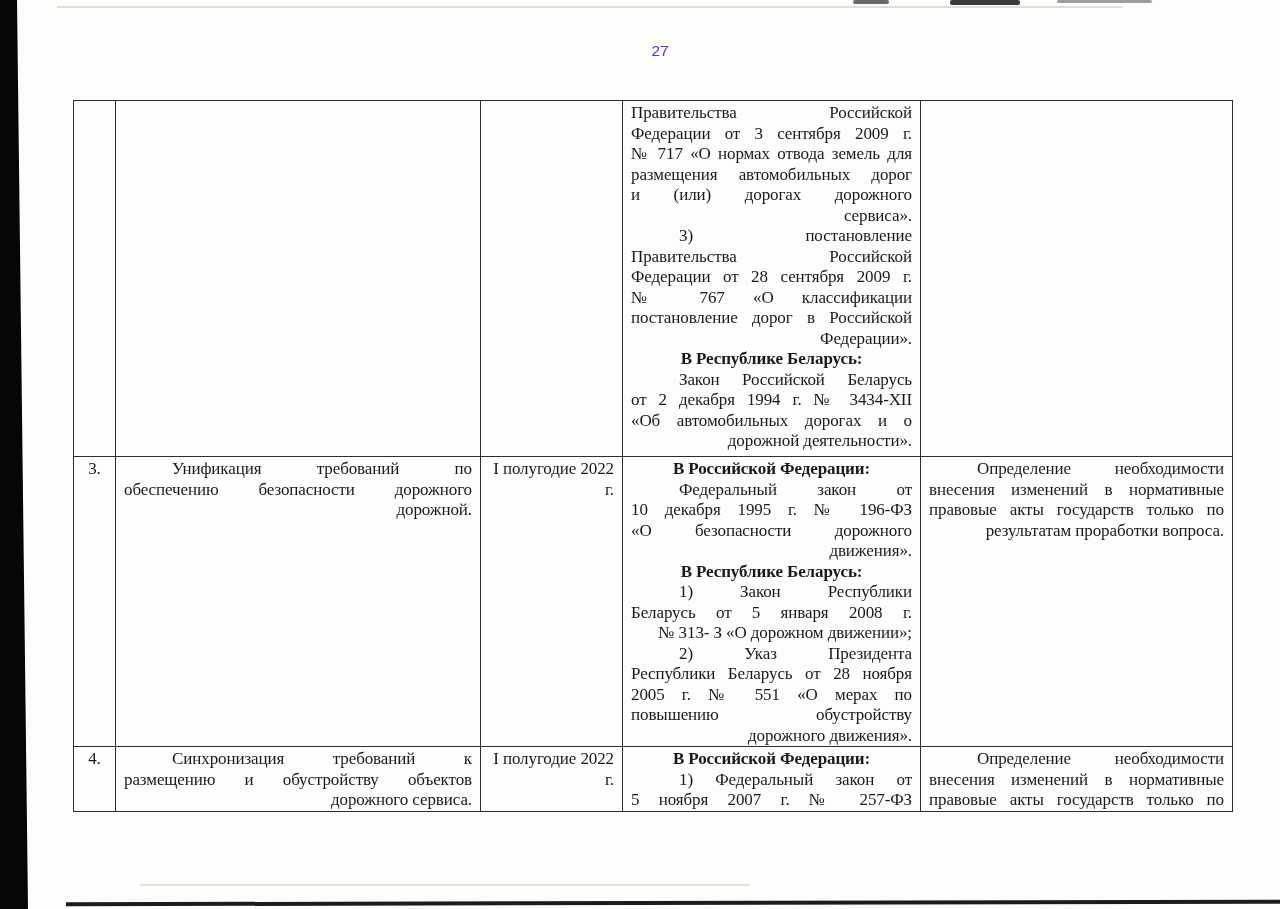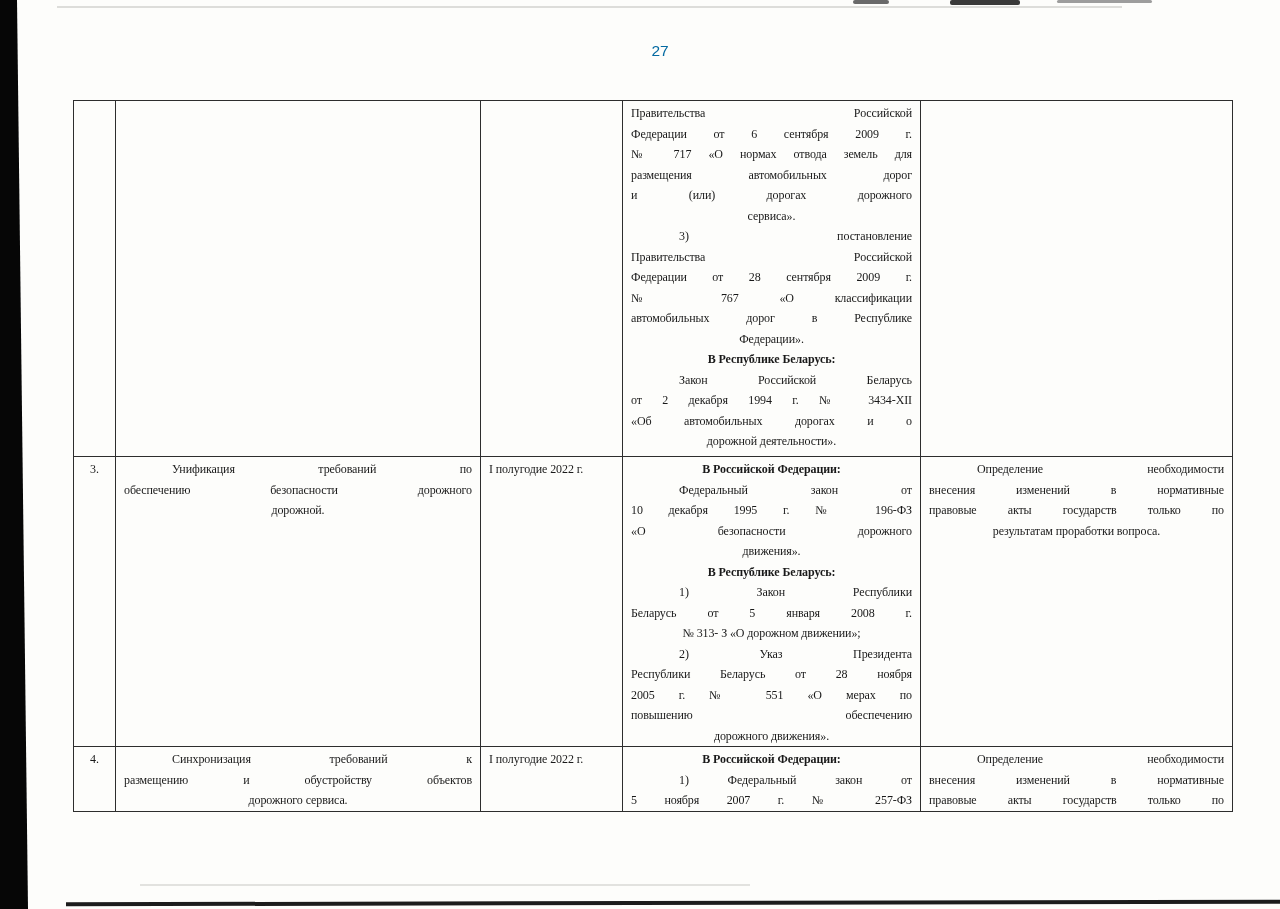--- a/index.html
+++ b/index.html
@@ -11,29 +11,29 @@
   .scan-bar{position:absolute;left:0;top:0;width:30px;height:909px;background:#060606;
     clip-path:polygon(0 0,17px 0,28px 100%,0 100%);}
   .top-faint-line{position:absolute;left:57px;top:6px;width:1065px;height:2px;background:#cfcfcc;opacity:.7}
   .top-mark-1{position:absolute;left:853px;top:0;width:36px;height:4px;background:#6a6a6a;border-radius:2px}
   .top-mark-2{position:absolute;left:950px;top:0;width:70px;height:5px;background:#3a3a3a;border-radius:2px}
   .top-mark-3{position:absolute;left:1057px;top:0;width:95px;height:3px;background:#9d9d9d;border-radius:2px}
   .bottom-faint-line{position:absolute;left:140px;top:884px;width:610px;height:2px;background:#e2e2df}
   .bottom-scan-line{position:absolute;left:66px;top:901px;width:1214px;height:4px;background:#1c1c1c;
     transform:rotate(-0.12deg)}
   .page-num{position:absolute;left:640px;top:42px;width:40px;text-align:center;
-    font-family:"Liberation Sans",sans-serif;font-size:15.5px;color:#0369a1}
+    font-family:"Liberation Sans",sans-serif;font-size:15.5px;color:#6d28d9}
   table.doc{position:absolute;left:73px;top:100px;width:1159px;
     border-collapse:collapse;table-layout:fixed}
   td{border:1.6px solid #2d2d2d;vertical-align:top;padding:2px 8px 0 8px;overflow:hidden;
-    font-size:12px;line-height:20.5px;letter-spacing:-0.1px}
+    font-size:17px;line-height:20.5px;letter-spacing:-0.1px}
   tr.r0{height:356px} tr.r1{height:290px} tr.r2{height:64px}
   .c-num{text-align:center;padding:2px 2px 0 2px}
-  .c-period{text-align:left}
-  .ln{text-align:center}
+  .c-period{text-align:right}
+  .ln{text-align:right}
   .ln.j{text-align:justify;text-align-last:justify}
   .ln.ind{padding-left:48px}
   .ln.h{font-weight:bold;text-align:left;text-align-last:center;padding-left:0}
 </style>
 </head>
 <body>
 
 <div class="scan-bar"></div>
 <div class="top-faint-line"></div>
 <div class="top-mark-1"></div>
@@ -52,30 +52,30 @@
     <col style="width:298px">
     <col style="width:312px">
   </colgroup>
   <tbody id="rows">
       <tr class="r0">
         <td class="c-num"></td>
         <td class="c-task"></td>
         <td class="c-period"></td>
         <td class="c-legal">
           <div class="ln j">Правительства Российской</div>
-          <div class="ln j">Федерации от 6 сентября 2009 г.</div>
+          <div class="ln j">Федерации от 3 сентября 2009 г.</div>
           <div class="ln j">№ 717 «О нормах отвода земель для</div>
           <div class="ln j">размещения автомобильных дорог</div>
           <div class="ln j">и (или) дорогах дорожного</div>
           <div class="ln">сервиса».</div>
           <div class="ln j ind">3) постановление</div>
           <div class="ln j">Правительства Российской</div>
           <div class="ln j">Федерации от 28 сентября 2009 г.</div>
           <div class="ln j">№ 767 «О классификации</div>
-          <div class="ln j">автомобильных дорог в Республике</div>
+          <div class="ln j">постановление дорог в Российской</div>
           <div class="ln">Федерации».</div>
           <div class="ln h">В Республике Беларусь:</div>
           <div class="ln j ind">Закон Российской Беларусь</div>
           <div class="ln j">от 2 декабря 1994 г. № 3434-XII</div>
           <div class="ln j">«Об автомобильных дорогах и о</div>
           <div class="ln">дорожной деятельности».</div>
         </td>
         <td class="c-result"></td>
       </tr>
       <tr class="r1">
@@ -92,21 +92,21 @@
           <div class="ln j">10 декабря 1995 г. № 196-ФЗ</div>
           <div class="ln j">«О безопасности дорожного</div>
           <div class="ln">движения».</div>
           <div class="ln h">В Республике Беларусь:</div>
           <div class="ln j ind">1) Закон Республики</div>
           <div class="ln j">Беларусь от 5 января 2008 г.</div>
           <div class="ln">№ 313- З «О дорожном движении»;</div>
           <div class="ln j ind">2) Указ Президента</div>
           <div class="ln j">Республики Беларусь от 28 ноября</div>
           <div class="ln j">2005 г. № 551 «О мерах по</div>
-          <div class="ln j">повышению обеспечению</div>
+          <div class="ln j">повышению обустройству</div>
           <div class="ln">дорожного движения».</div>
         </td>
         <td class="c-result">
           <div class="ln j ind">Определение необходимости</div>
           <div class="ln j">внесения изменений в нормативные</div>
           <div class="ln j">правовые акты государств только по</div>
           <div class="ln">результатам проработки вопроса.</div>
         </td>
       </tr>
       <tr class="r2">

